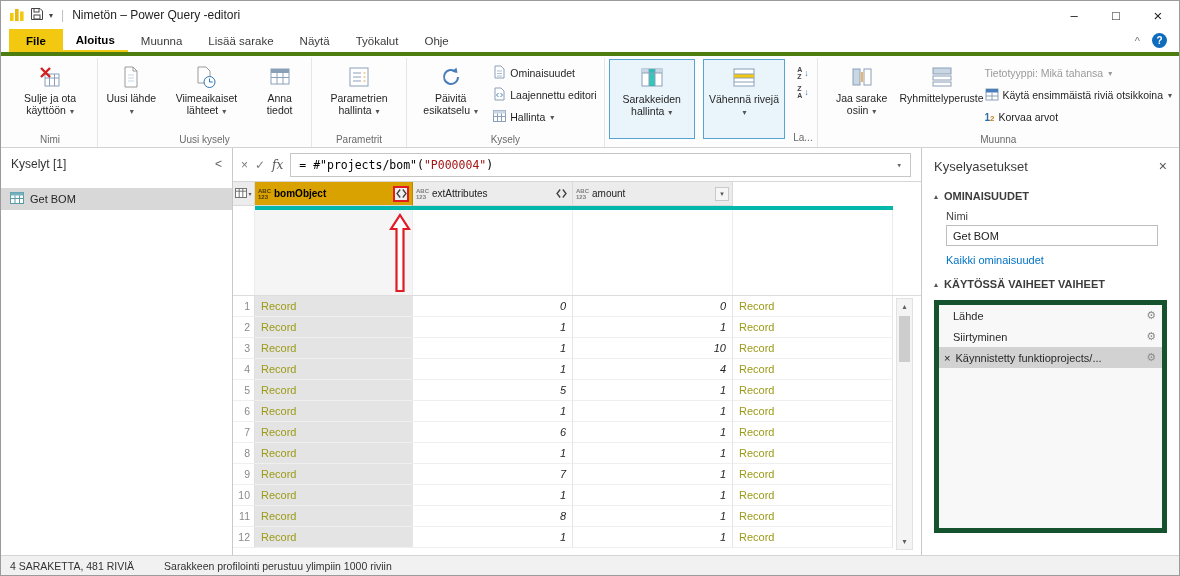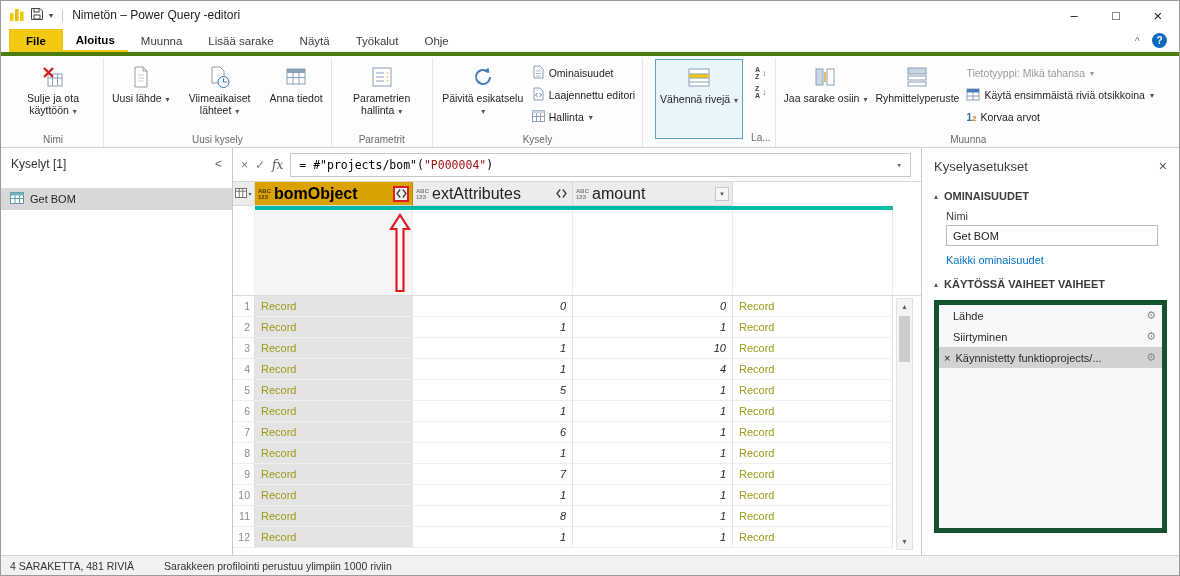--- a/index.html
+++ b/index.html
@@ -63,21 +63,21 @@
   .fb-fx{font-family:"DejaVu Serif",serif;font-style:italic;font-size:12px;color:#555;}
   .formula-input{flex:1;height:24px;border:1px solid #c6c6c6;background:#fff;display:flex;align-items:center;padding:0 8px;font-family:"DejaVu Sans Mono","Liberation Mono",monospace;font-size:11.5px;color:#000;}
   .formula-input .arg{color:#a31515;}
   .fb-chevron{margin-left:auto;color:#666;font-size:9px;}
 
   .grid-wrap{position:relative;flex:1;background:#fff;overflow:hidden;}
   .g-header{display:flex;height:24px;}
   .g-corner{width:22px;flex:0 0 22px;background:#ececec;border-right:1px solid #d9d9d9;border-bottom:1px solid #d9d9d9;display:flex;align-items:center;justify-content:center;gap:1px;cursor:default;}
   .corner-dd{font-size:6px;color:#555;}
   .g-col{display:flex;align-items:center;gap:3px;background:#ececec;border-right:1px solid #d9d9d9;border-bottom:1px solid #d9d9d9;padding:0 3px;height:24px;cursor:default;}
-  .g-col .cname{font-size:16px;color:#222;flex:1;overflow:hidden;white-space:nowrap;}
+  .g-col .cname{font-size:10px;color:#222;flex:1;overflow:hidden;white-space:nowrap;}
   .g-col.selected{background:#d9a200;border-right-color:#b98a00;}
   .g-col.selected .cname{font-weight:bold;color:#000;}
   .tbadge{display:flex;flex-direction:column;font-size:6px;line-height:6px;color:#7d7d7d;font-weight:bold;}
   .g-col.selected .tbadge{color:#4d3a00;}
   .filter-btn{width:14px;height:14px;border:1px solid #c9c9c9;background:#f6f6f6;color:#555;font-size:7px;display:flex;align-items:center;justify-content:center;cursor:default;}
   .expand-btn{width:16px;height:16px;display:flex;align-items:center;justify-content:center;cursor:default;}
   .expand-btn.annotated{border:2px solid #e01b24;background:#efefef;}
   .quality-bar{height:4px;background:#01b8aa;margin-left:22px;width:638px;}
   .profile-area{height:86px;display:flex;border-bottom:1px solid #dcdcdc;position:relative;background:#fff;}
   .p-cell{border-right:1px solid #ececec;height:100%;}
@@ -260,20 +260,33 @@
                 </svg></span>
             <span>Hallinta</span>
               <span class="dd">▾</span>
           </div>
         </div>
       </div>
       <div class="glabel">Kysely</div>
     </div>
 
     <div class="rgroup hlgroup">
+      <div class="rbuttons">
+        <div class="rb-big">
+          <span class="ricon">
+              <svg width="24" height="24" viewBox="0 0 24 24">
+                <rect x="2" y="3" width="20" height="17" fill="#fff" stroke="#8aa0b8"></rect>
+                <rect x="2" y="3" width="20" height="4" fill="#c9d6e4"></rect>
+                <rect x="9" y="3" width="6" height="17" fill="#01b8aa" opacity="0.8"></rect>
+                <path d="M2 7 h20 M9 3 v17 M15 3 v17" stroke="#8aa0b8" fill="none"></path>
+              </svg>
+            </span>
+          <span class="rlabel"><span>Sarakkeiden hallinta</span> <span class="dd">▾</span></span>
+        </div>
+      </div>
       <div class="glabel"></div>
     </div>
 
     <div class="rgroup hlgroup">
       <div class="rbuttons">
         <div class="rb-big">
           <span class="ricon">
               <svg width="24" height="24" viewBox="0 0 24 24">
                 <rect x="2" y="3" width="20" height="17" fill="#fff" stroke="#8aa0b8"></rect>
                 <rect x="2" y="8" width="20" height="4" fill="#f2c811"></rect>

